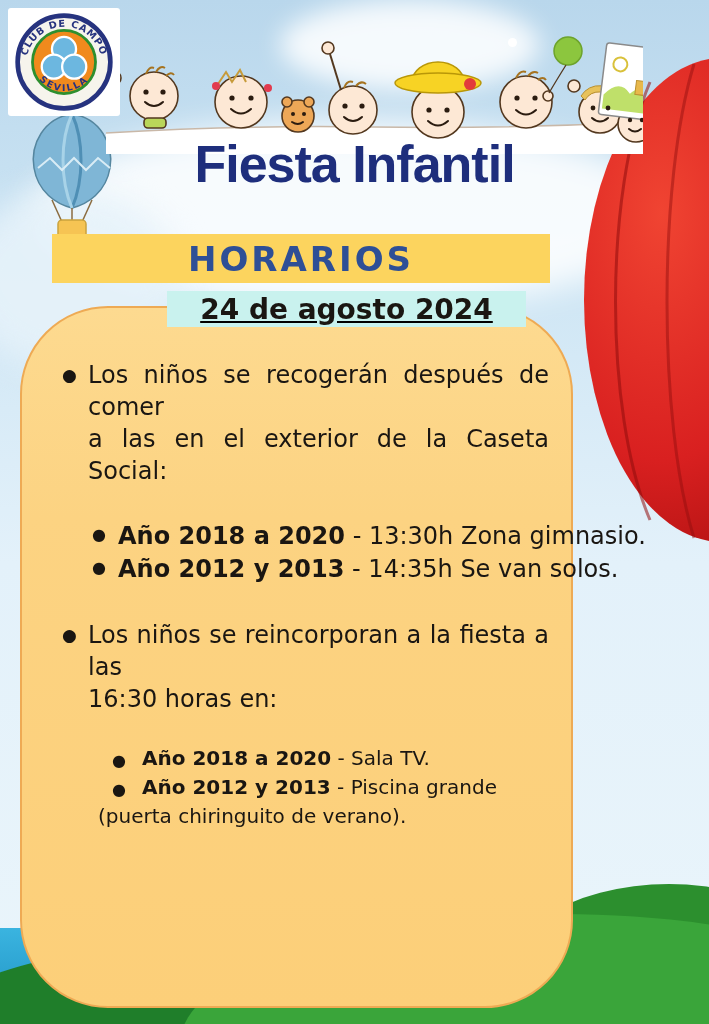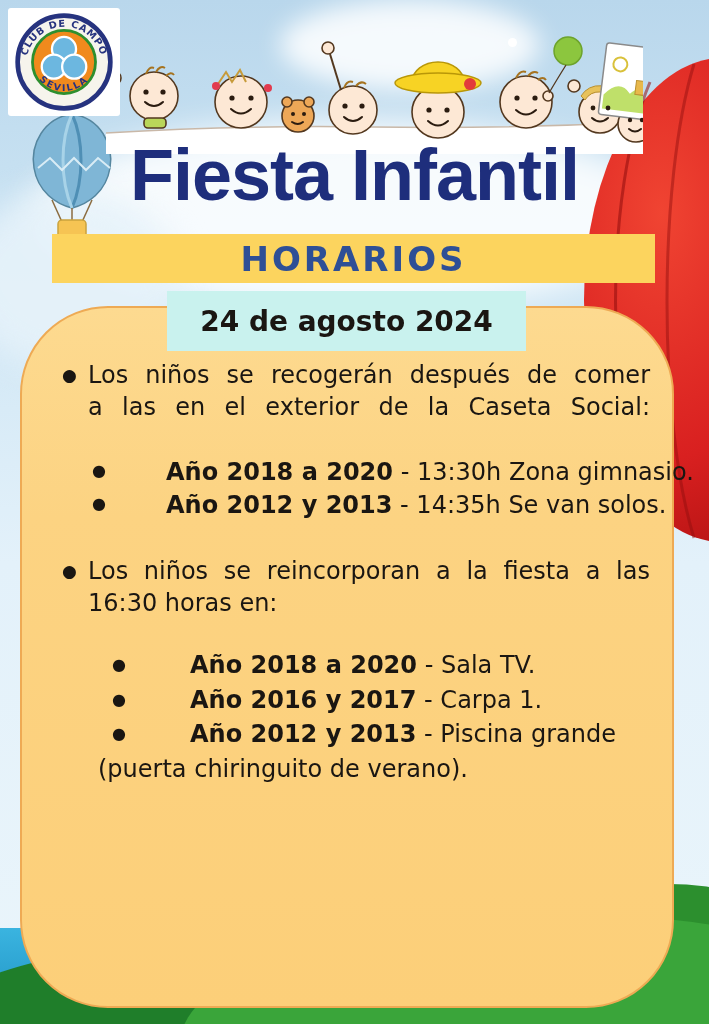--- a/index.html
+++ b/index.html
@@ -27,54 +27,54 @@
   .hill{position:absolute;border-radius:50%;z-index:1;}
   .hill-dark{left:-80px;bottom:-110px;width:560px;height:190px;background:#1f7e2a;}
   .hill-main{left:180px;bottom:-150px;width:760px;height:260px;background:var(--grass-green,#3aa53a);}
   .hill-right{right:-140px;bottom:-90px;width:360px;height:230px;background:#2c8f2e;}
 
   .logo{position:absolute;left:8px;top:8px;width:112px;height:108px;background:#fff;
     border-radius:3px;z-index:4;display:flex;align-items:center;justify-content:center;}
   .kids{position:absolute;left:106px;top:36px;width:537px;height:118px;z-index:2;}
 
   .title{position:absolute;left:0;top:134px;width:709px;text-align:center;z-index:3;
-    font-family:"Liberation Sans",sans-serif;font-weight:700;font-size:72px;
+    font-family:"Liberation Sans",sans-serif;font-weight:700;font-size:52px;
     color:var(--title-navy,#1e2e7c);letter-spacing:-1px;white-space:nowrap;}
 
-  .banner{position:absolute;left:52px;top:234px;width:603px;height:49px;z-index:4;
+  .banner{position:absolute;left:52px;top:234px;width:498px;height:49px;z-index:4;
     background:var(--banner-yellow,#fcd45e);display:flex;align-items:center;justify-content:center;}
   .banner span{font-size:34px;font-weight:700;letter-spacing:3px;color:var(--banner-text-blue,#2e4f96);}
 
-  .date{position:absolute;left:167px;top:291px;width:359px;height:60px;z-index:5;
-    background:var(--date-cyan,#c9f2ee);display:flex;align-items:center;justify-content:center;}
+  .date{position:absolute;left:167px;top:291px;width:359px;height:36px;z-index:5;
+    background:var(--date-cyan,#c9f2ee);display:flex;align-items:center;justify-content:center;text-decoration:underline;}
   .date span{font-size:28px;font-weight:700;color:var(--text-black,#1a1612);}
 
-  .card{position:absolute;left:20px;top:306px;width:654px;height:702px;z-index:3;
+  .card{position:absolute;left:20px;top:306px;width:553px;height:702px;z-index:3;
     background:linear-gradient(180deg,#fdda90 0%,var(--card-yellow,#fcd382) 30%,#fccf79 100%);
     border:2px solid var(--card-border,#eeaa54);border-radius:88px;
     padding:52px 22px 0 40px;color:var(--text-black,#1a1612);}
 
   .para{position:relative;padding-left:26px;font-size:24px;line-height:1.33;}
   .para::before{content:"●";position:absolute;left:0;top:4px;font-size:17px;}
   .para .ln{display:block;text-align:justify;}
   .para .ln.just{text-align-last:justify;}
   .para b{font-weight:400;}
   .p1{margin-bottom:32px;}
   .p2{margin-bottom:28px;}
 
   .list1{margin:0 0 34px 30px;}
   .list1 .item{position:relative;padding-left:26px;font-size:24px;line-height:1.38;white-space:nowrap;}
   .list1 .item::before{content:"●";position:absolute;left:0;top:4px;font-size:16px;}
 
   .list2{margin:0 0 0 36px;}
-  .list2 .item{position:relative;padding-left:44px;font-size:24px;line-height:1.45;}
+  .list2 .item{position:relative;padding-left:44px;font-size:20px;line-height:1.45;}
   .list2 .item::before{content:"●";position:absolute;left:14px;top:5px;font-size:16px;}
   .list2 .cont{display:block;margin-left:-44px;white-space:nowrap;}
   .list2 .cont:empty{display:none;}
-  .yrs{font-weight:700;margin-left:48px;}
+  .yrs{font-weight:700;}
 </style>
 </head>
 <body>
 
 <div class="poster">
 
   <div class="cloud c1"></div>
   <div class="cloud c3"></div>
   <div class="cloud c4"></div>
   <div class="dot" style="left:508px;top:38px;width:9px;height:9px;"></div>
@@ -239,18 +239,17 @@
       <div class="item"><span class="yrs">Año 2012 y 2013</span><span> - 14:35h Se van solos.</span></div>
     </div>
 
     <div class="para p2">
       <span class="ln just">Los niños se reincorporan a la fiesta a las</span>
       <span class="ln"><b>16:30 horas</b><span> en:</span></span>
     </div>
 
     <div class="list2">
       <div class="item"><span class="yrs">Año 2018 a 2020</span><span> - Sala TV.</span></div>
-      <div class="item"><span class="yrs">Año 2016 y 2017</span><span> - Carpa 1.</span></div>
       <div class="item"><span class="yrs">Año 2012 y 2013</span><span> - Piscina grande</span><span class="cont">(puerta  chiringuito de verano).</span></div>
     </div>
 
   </div>
 </div>
 
 </body></html>

